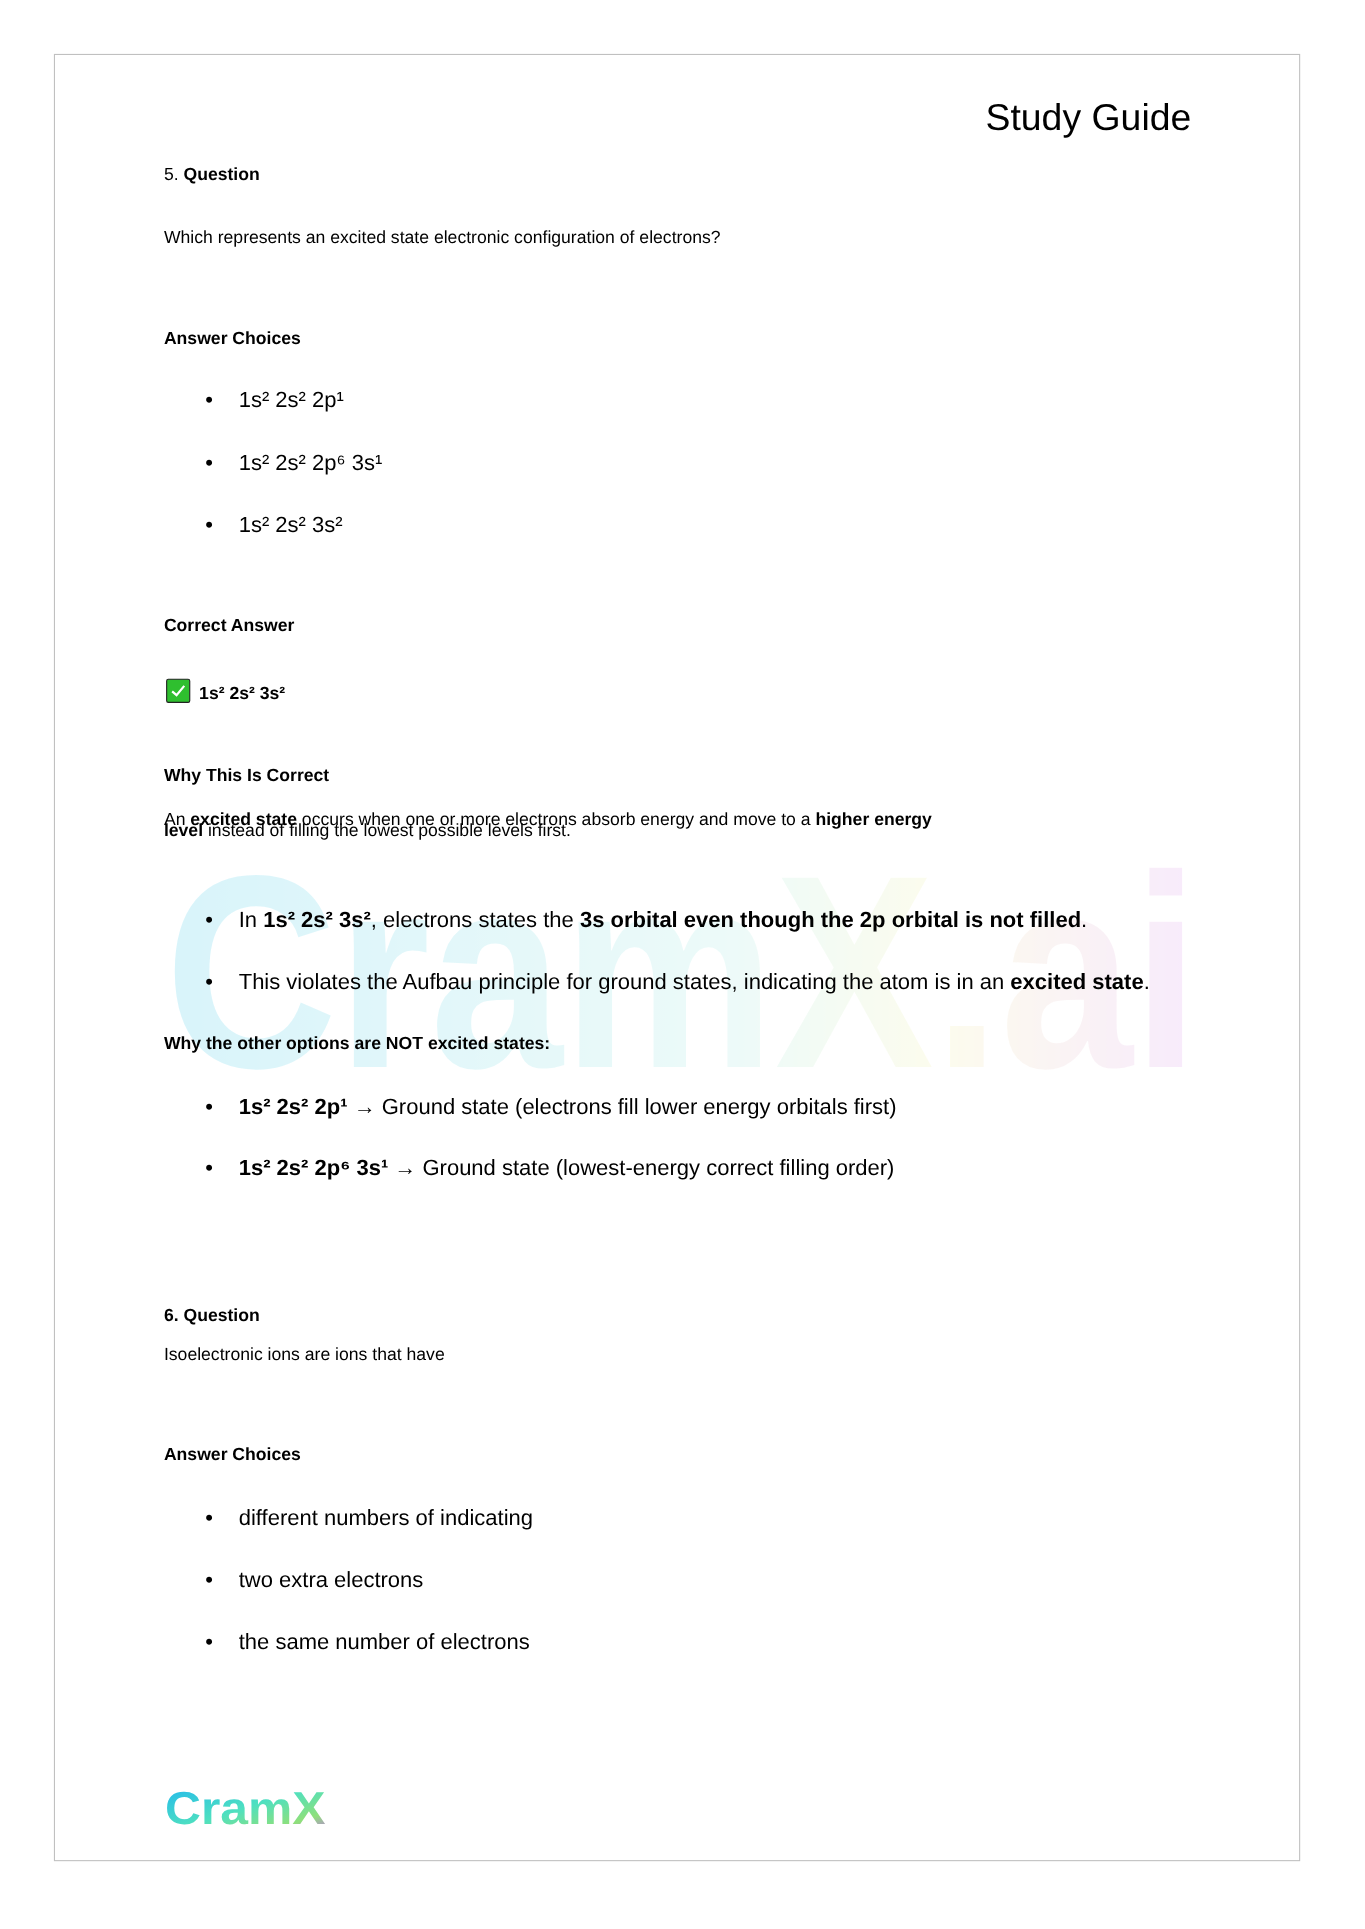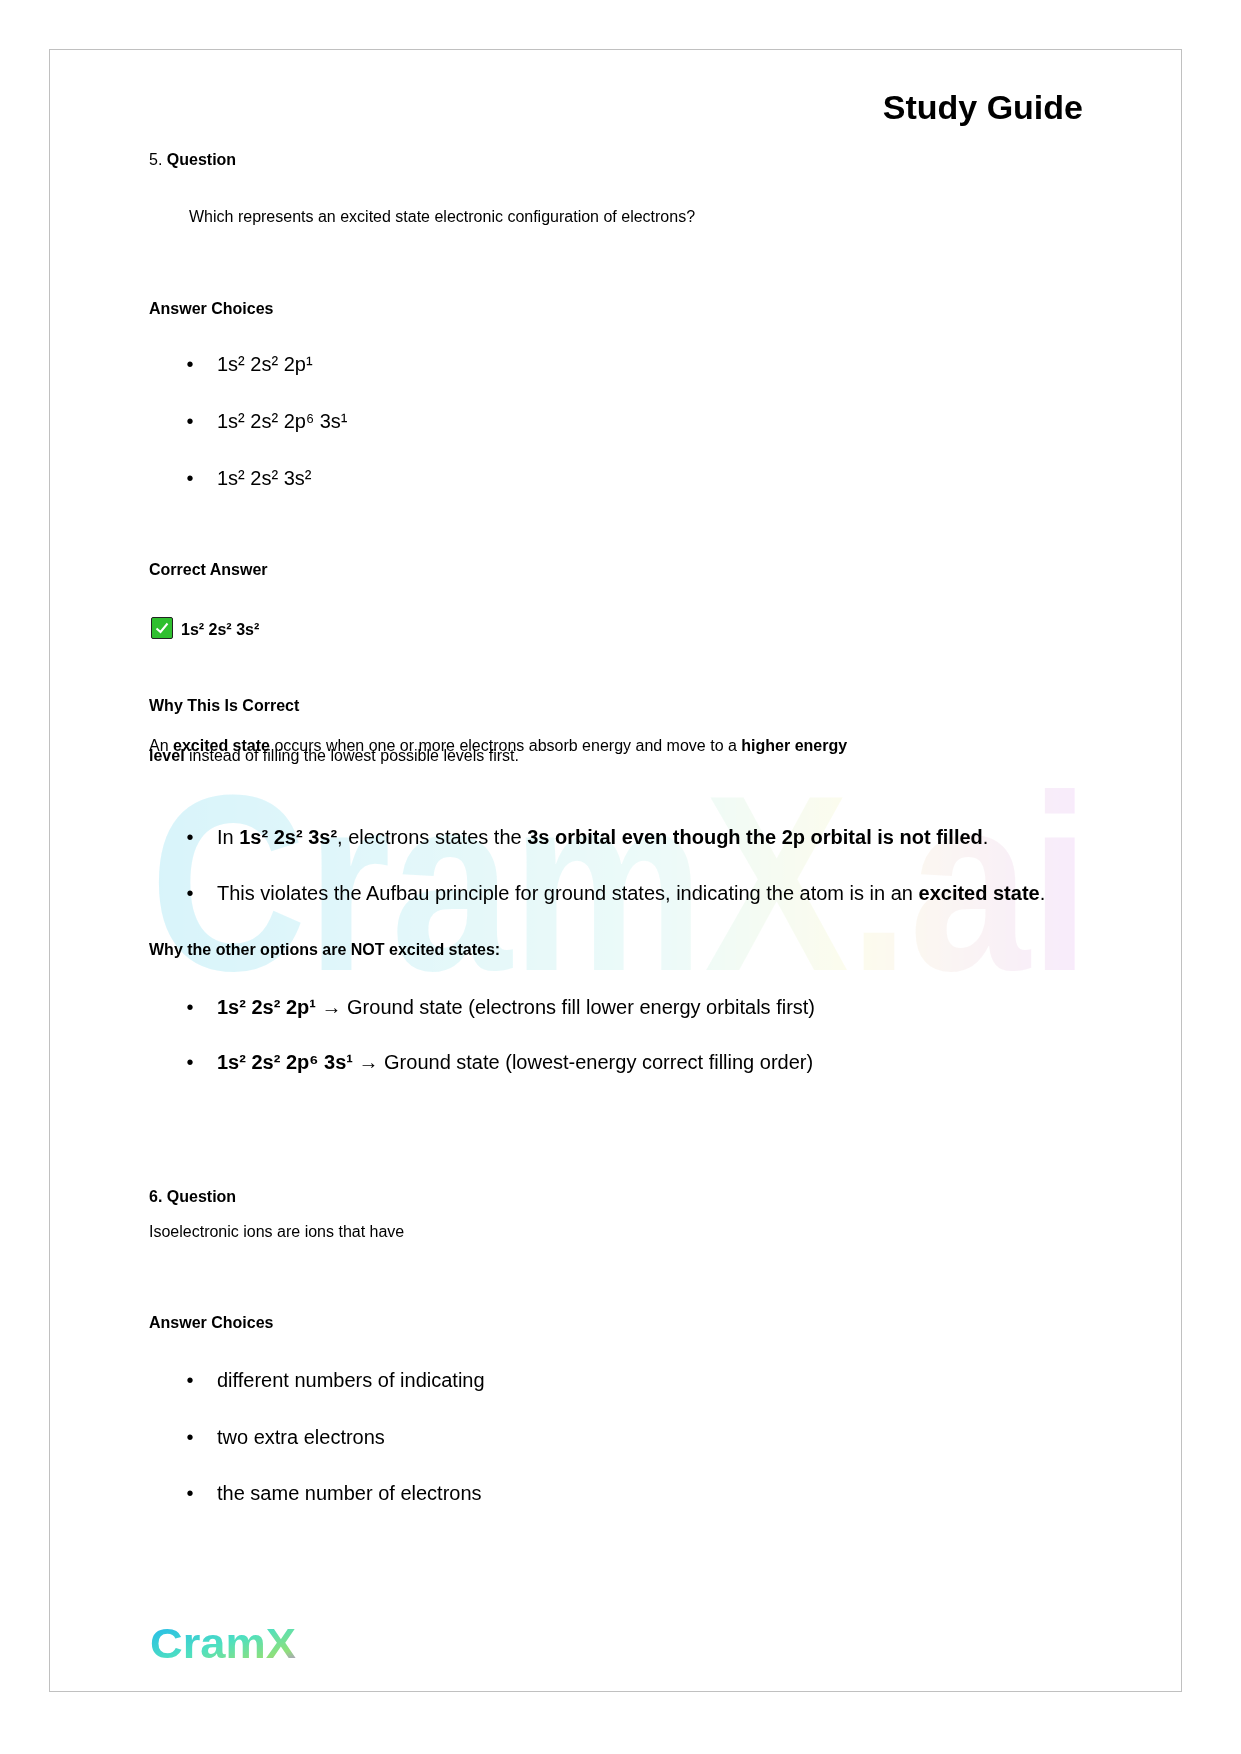--- a/index.html
+++ b/index.html
@@ -1,21 +1,21 @@
 <!DOCTYPE html>
 <html><head>
 <meta charset="utf-8">
 <style>
   html, body { margin: 0; padding: 0; background: #ffffff; }
   body { width: 1241px; height: 1754px; position: relative; overflow: hidden;
          font-family: "Liberation Sans", sans-serif; color: #000; }
   .page-frame { position: absolute; left: 49px; top: 49px; width: 1133px; height: 1643px;
                 border: 1.5px solid #c0c0c0; box-sizing: border-box; }
   .abs { position: absolute; white-space: nowrap; }
-  .title { font-size: 34px; font-weight: bold; right: 158px; top: 88px; }
+  .title { font-size: 34px; font-weight: normal; right: 158px; top: 88px; }
   .txt { font-size: 16px; line-height: 24px; }
   .b { font-weight: bold; }
   .bullet { position: absolute; font-size: 20px; line-height: 24px; }
   .bullet .dot { position: absolute; left: 0; top: 0; width: 20px; text-align: center; }
   .bullet .content { position: absolute; left: 37px; top: 0; white-space: nowrap; }
   .check { display: inline-block; width: 22px; height: 22px; background: #2fbf2f;
            border: 1.5px solid #222; box-sizing: border-box; vertical-align: -4px;
            margin-right: 8px; position: relative; border-radius: 2px; }
   .check svg { position: absolute; left: 2px; top: 2px; }
   .watermark { position: absolute; left: 150px; top: 770px; width: 940px; height: 220px;
@@ -38,21 +38,21 @@
   </defs>
   <text x="0" y="200" font-family="Liberation Sans, sans-serif" font-weight="bold" font-size="250" fill="url(#wg)" textLength="940" lengthAdjust="spacingAndGlyphs">CramX.ai</text>
 </svg>
 
 <div class="abs title">Study Guide</div>
 
 <div class="abs txt" style="left:149px; top:148px;">
   <span>5.</span>
   <span class="b">Question</span>
 </div>
-<div class="abs txt" style="left:149px; top:205px;margin-left:40px;">Which represents an excited state electronic configuration of electrons?</div>
+<div class="abs txt" style="left:149px; top:205px;">Which represents an excited state electronic configuration of electrons?</div>
 
 <div class="abs txt b" style="left:149px; top:297px;">Answer Choices</div>
 
 <div class="bullet" style="left:180px; top:352px;">
   <span class="dot">•</span>
   <span class="content">1s² 2s² 2p¹</span>
 </div>
 <div class="bullet" style="left:180px; top:409px;">
   <span class="dot">•</span>
   <span class="content">1s² 2s² 2p⁶ 3s¹</span>

